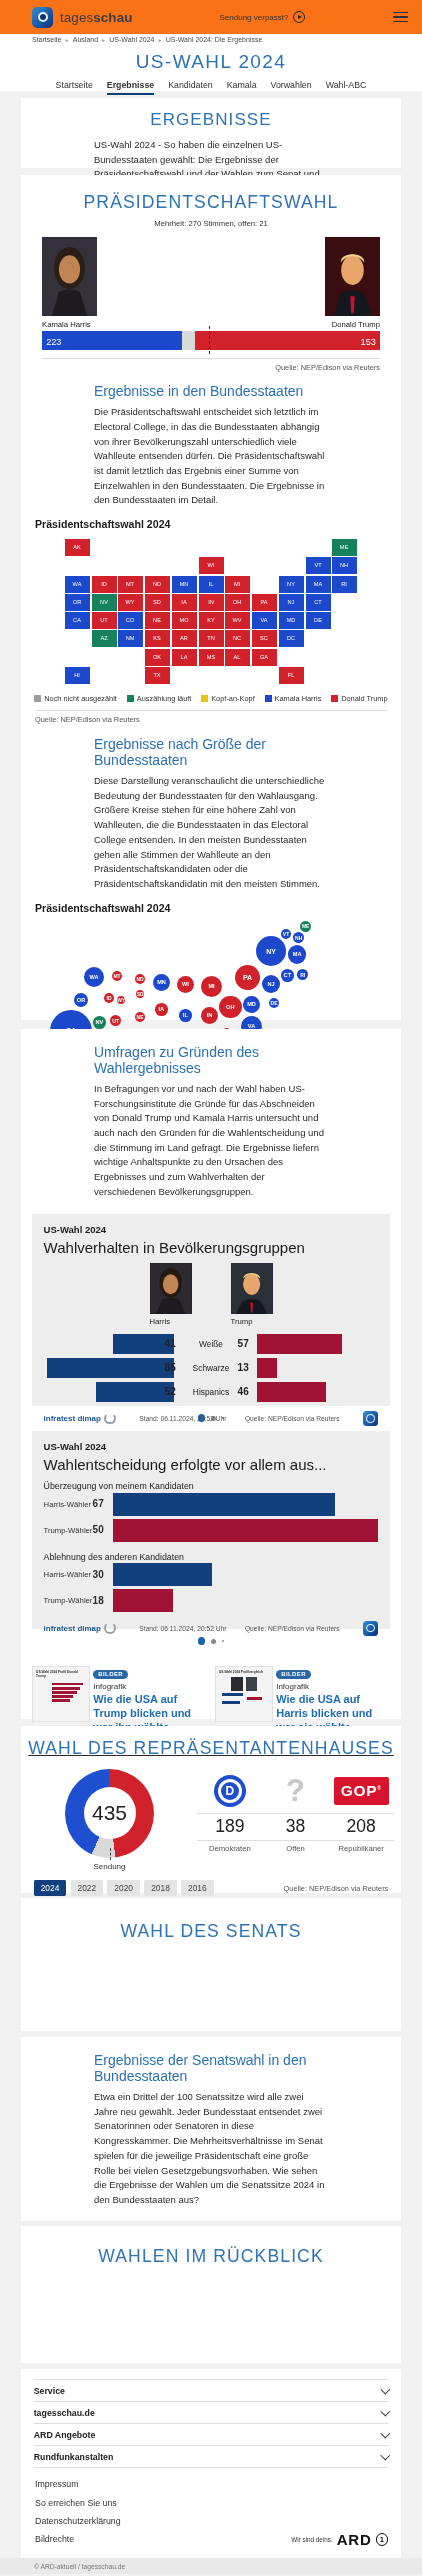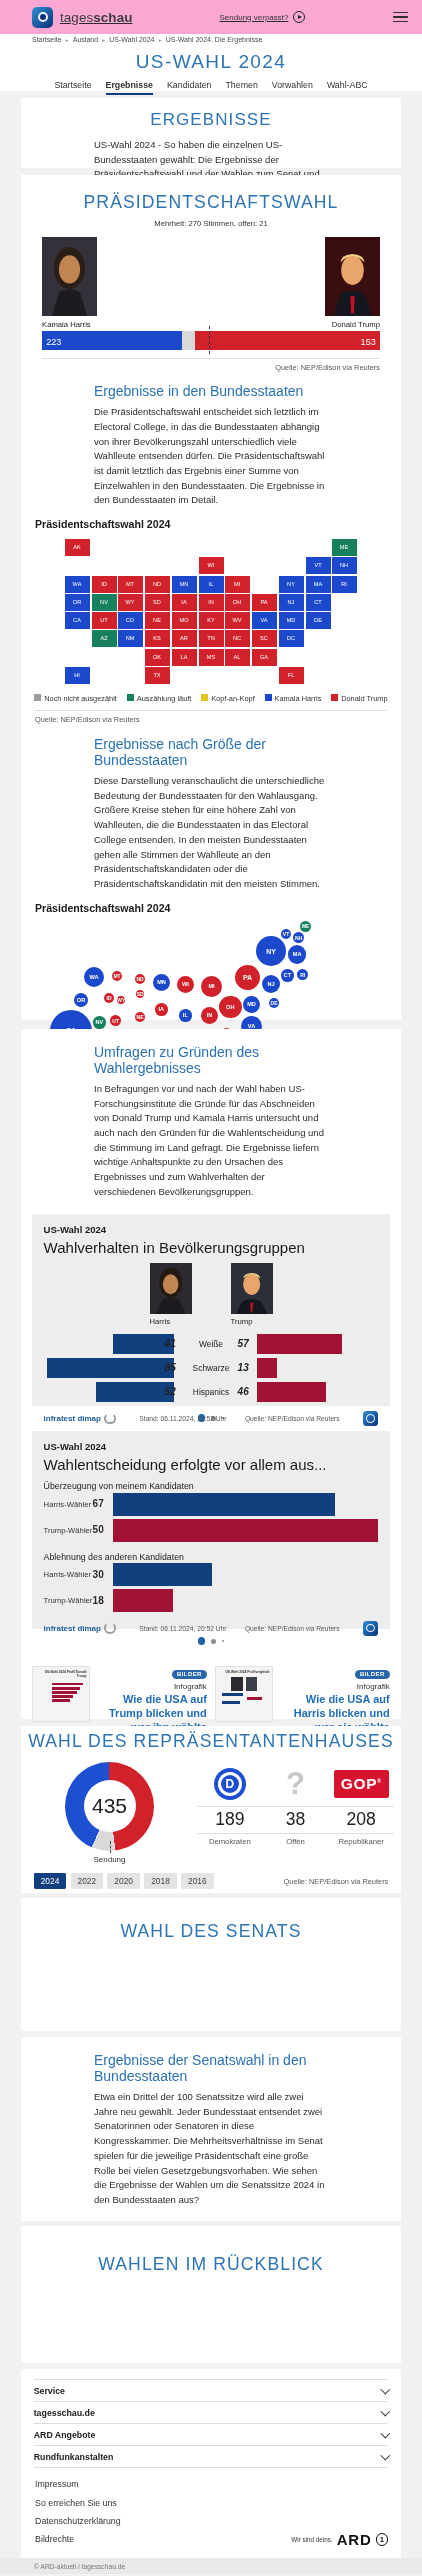--- a/index.html
+++ b/index.html
@@ -1,20 +1,20 @@
 <!DOCTYPE html>
 <html lang="de" style="font-size:11.3px"><head>
 <meta charset="utf-8">
 <style>
   html,body{margin:0;padding:0;}
   body{width:422px;background:#f1f1f2;font-family:"Liberation Sans","DejaVu Sans",sans-serif;color:#2b2b2b;}
   .page{width:422px;position:relative;}
 
   
-  .site-header{height:34px;background:#f9a8d4;display:flex;align-items:center;padding:0 14px 0 32px;box-sizing:border-box;text-decoration:underline;}
+  .site-header{height:34px;background:#f97316;display:flex;align-items:center;padding:0 14px 0 32px;box-sizing:border-box;}
   .logo-sq{width:21px;height:21px;border-radius:5px;background:linear-gradient(135deg,#2f8fd6,#0a2f7a);display:flex;align-items:center;justify-content:center;flex:0 0 auto;}
   .logo-ring{width:10px;height:10px;border:2.8px solid #eaf2fb;border-radius:50%;box-sizing:border-box;background:#0a2f7a;}
   .wordmark{font-size:13.4px;color:#3c3c3c;margin-left:7px;letter-spacing:0.1px;}
   .wordmark b{color:#3c3c3c;}
   .hdr-center{margin:0 auto;display:flex;align-items:center;gap:5px;font-size:8px;color:#333;}
   .play-circle{width:12px;height:12px;border:1.1px solid #222;border-radius:50%;display:inline-flex;align-items:center;justify-content:center;box-sizing:border-box;}
   .play-tri{width:0;height:0;border-left:4.2px solid #222;border-top:2.5px solid transparent;border-bottom:2.5px solid transparent;margin-left:0.7px;}
   .burger{width:15.5px;display:flex;flex-direction:column;gap:2.8px;cursor:pointer;}
   .burger i{display:block;height:1.8px;background:#2e2e2e;border-radius:0.7px;}
 
@@ -56,40 +56,40 @@
   .ev-num{position:absolute;top:6px;font-size:9.1px;color:#fff;}
   .ev-num.l{left:4.2px;} .ev-num.r{right:4.2px;}
   .maj-tick{position:absolute;top:109px;height:28px;border-left:1.4px dashed #333;left:calc(21px + (100% - 42px) * 0.495);}
   .pres-divider{position:absolute;top:141px;left:21px;right:21px;border-top:0.7px solid #ddd;}
   .pres-src{position:absolute;top:146px;right:21px;}
 
   .map-label{padding-left:14px;margin-top:10px;}
   .tile-map{position:relative;width:293px;height:145px;margin:8.4px auto 0 auto;}
   .tile{position:absolute;width:25px;height:17px;display:flex;align-items:center;justify-content:center;color:#fff;font-size:5.6px;cursor:pointer;}
   .legend{display:flex;justify-content:center;gap:10px;margin-top:10px;font-size:7.4px;color:#333;flex-wrap:nowrap;}
-  .legend .li{display:flex;align-items:flex-start;gap:2.8px;white-space:nowrap;}
+  .legend .li{display:flex;align-items:center;gap:2.8px;white-space:nowrap;}
   .legend .sw{width:7px;height:7px;display:inline-block;}
   .map-src-row{margin:7px 14px 0 14px;border-top:0.7px solid #ddd;padding-top:4.2px;}
 
   .bubble-map{position:relative;width:380px;height:211px;margin-top:4.2px;}
   .bubble{position:absolute;border-radius:50%;display:flex;align-items:center;justify-content:center;color:#fff;cursor:pointer;font-weight:bold;}
 
   
   .card.polls{height:690px;padding-top:15.5px;}
   .chart-card{background:#ededee;margin:0 11.3px;padding:10px 11.3px;box-sizing:border-box;position:relative;}
   .chart-kicker{font-size:9.5px;font-weight:bold;color:#1a1a1a;}
   .chart-title{font-size:15px;color:#1a1a1a;margin-top:4.2px;font-weight:400;}
   .dc-photos{display:flex;justify-content:center;gap:39px;margin-top:7px;}
   .dc-ph{width:42px;}
   .dc-ph .img{width:42px;height:51px;overflow:hidden;background:#111;}
   .dc-ph .nm{font-size:7.7px;color:#222;margin-top:3.5px;}
   .demo-rows{margin-top:5.6px;}
   .demo-row{position:relative;height:24px;}
   .demo-row .bar{position:absolute;top:2.1px;height:20px;}
-  .demo-row .num{position:absolute;top:6.3px;font-size:10px;font-weight:bold;color:#222;font-style:italic;}
+  .demo-row .num{position:absolute;top:6.3px;font-size:10px;font-weight:bold;color:#222;}
   .demo-row .lbl{position:absolute;top:7px;left:0;right:0;text-align:center;font-size:8.4px;color:#222;}
   .chart-footer{display:flex;align-items:center;margin-top:7px;font-size:6.7px;color:#555;}
   .ifd{color:#1b5a97;font-weight:bold;font-size:8px;display:flex;align-items:center;gap:3.5px;}
   .ifd .arc{width:7.7px;height:7.7px;border:2.1px solid #9aa0a6;border-top-color:transparent;border-radius:50%;display:inline-block;}
   .cf-stand{margin-left:auto;}
   .cf-src{margin-left:18.3px;}
   .ard-sq{width:15.5px;height:15.5px;border-radius:3.5px;background:linear-gradient(135deg,#2f8fd6,#0a2f7a);margin-left:auto;display:flex;align-items:center;justify-content:center;}
   .ard-sq i{width:6.3px;height:6.3px;border:1.8px solid #fff;border-radius:50%;display:block;}
   .dots{display:flex;align-items:center;justify-content:center;gap:5.6px;height:25px;}
   .dot{border-radius:50%;background:#8a8a8a;cursor:pointer;}
@@ -98,36 +98,36 @@
   .dot.d3{width:2.8px;height:2.8px;}
 
   .dec-group-label{font-size:8.8px;color:#222;margin-top:8.4px;}
   .dec-row{position:relative;height:26px;}
   .dec-row .lbl{position:absolute;left:0;top:8.4px;font-size:7.7px;color:#333;}
   .dec-row .num{position:absolute;left:49px;top:7px;font-size:10px;font-weight:bold;}
   .dec-row .bar{position:absolute;left:69px;top:1.4px;height:23px;}
 
   
   .teaser-grid{display:grid;grid-template-columns:1fr 1fr;gap:5.6px 8.4px;margin:12.7px 11.3px 0 11.3px;}
-  .teaser{display:flex;gap:3px;cursor:pointer;text-align:right;}
+  .teaser{display:flex;gap:3px;cursor:pointer;}
   .thumb{width:58px;height:56px;background:#f4f4f4;border:0.7px solid #e2e2e2;flex:0 0 auto;padding:2.8px;box-sizing:border-box;font-size:3.2px;color:#333;overflow:hidden;position:relative;}
   .thumb .cap{font-weight:bold;line-height:1.3;}
   .mini-bars{margin-top:4.2px;}
   .mini-bars div{height:2.8px;margin:1.4px 0 1.4px 15.5px;background:#a01335;}
   .mini-photos{display:flex;gap:2.8px;justify-content:center;margin-top:2.8px;}
   .mini-photos i{width:11.3px;height:14px;display:block;}
   .pair-bars{margin-top:2.1px;}
   .pair-bars div{height:2.8px;margin:1.4px 2.8px;}
   .tz-text{min-width:0;}
   .badge{display:inline-block;background:#2a67a8;color:#fff;font-size:6px;font-weight:bold;padding:1.4px 5px;border-radius:5.6px;letter-spacing:0.4px;}
   .tz-kicker{font-size:8px;color:#333;margin-top:3.5px;}
   .tz-title{font-size:11px;line-height:1.25;color:#1f6cb8;font-weight:bold;margin-top:2.1px;}
 
   
-  .card.house{height:167px;padding-top:5px;}
+  .card.house{height:167px;padding-top:12px;text-decoration:underline;}
   .house-row{position:relative;height:106px;margin-top:10px;}
   .donut{position:absolute;left:44px;top:0;width:89px;height:89px;border-radius:50%;}
   .donut .hole{position:absolute;left:50%;top:50%;width:52px;height:52px;margin:-26px 0 0 -26px;background:#fff;border-radius:50%;display:flex;align-items:center;justify-content:center;font-size:21px;color:#222;}
   .donut .tick{position:absolute;left:50%;bottom:-2.8px;height:12.7px;border-left:1.4px dashed #444;}
   .donut-label{position:absolute;left:44px;top:93px;width:89px;text-align:center;font-size:8px;color:#333;}
   .stats{position:absolute;left:176px;right:7px;top:0;}
   .stats .logos{display:flex;height:44px;align-items:center;}
   .stats .cell{flex:1;text-align:center;}
   .d-logo{width:32px;height:32px;border-radius:50%;background:#1d4fd0;display:inline-flex;align-items:center;justify-content:center;}
   .d-logo .in{width:24px;height:24px;border-radius:50%;background:#fff;display:flex;align-items:center;justify-content:center;}
@@ -140,21 +140,21 @@
   .stats .labels{display:flex;margin-top:2.8px;}
   .stats .labels .cell{font-size:7.7px;color:#555;}
   .house-bottom{position:relative;height:21px;margin:5.6px 12.7px 0 12.7px;}
   .years{position:absolute;left:0;top:0;display:flex;gap:4.2px;}
   .year{font-size:8.4px;padding:2.8px 7px;background:#e4e4e4;color:#444;border-radius:1.4px;cursor:pointer;}
   .year.active{background:#12407e;color:#fff;}
   .house-src{position:absolute;right:0;top:4.2px;}
 
   .card.senate{height:133px;padding-top:22.5px;}
   .card.senres{height:184px;padding-top:15.5px;}
-  .card.review{height:137px;padding-top:28px;}
+  .card.review{height:137px;padding-top:20px;}
 
   
   .card.footer{height:189px;padding:10px 12.7px 0 12.7px;}
   .acc{border-top:0.7px solid #ddd;}
   .acc-row{display:flex;align-items:center;height:21px;border-bottom:0.7px solid #ddd;cursor:pointer;}
   .acc-row b{font-size:8.8px;color:#222;}
   .chev{margin-left:auto;width:5.6px;height:5.6px;border-right:1.4px solid #333;border-bottom:1.4px solid #333;transform:rotate(45deg);margin-top:-2.8px;}
   .flinks{margin-top:7px;}
   .flink{font-size:8.8px;color:#333;height:18.3px;display:flex;align-items:center;padding-left:1.4px;cursor:pointer;}
   .ard-brand{position:absolute;right:12.7px;bottom:10px;display:flex;align-items:center;gap:4.2px;}
@@ -195,21 +195,21 @@
       <span class="sep" data-interactable="false">▸</span>
     <span data-interactable="false">US-Wahl 2024: Die Ergebnisse</span>
   </div>
 
   <div class="title-block" data-interactable="false">
     <div class="page-title" data-interactable="false">US-WAHL 2024</div>
     <div class="tabs" data-interactable="false">
       <span class="tab" data-interactable="true">Startseite</span>
       <span class="tab active" data-interactable="true">Ergebnisse</span>
       <span class="tab" data-interactable="true">Kandidaten</span>
-      <span class="tab" data-interactable="true">Themen</span>
+      <span class="tab" data-interactable="true">Kamala</span>
       <span class="tab" data-interactable="true">Vorwahlen</span>
       <span class="tab" data-interactable="true">Wahl-ABC</span>
     </div>
   </div>
 
   <div class="gap10"></div>
 
   <div class="card intro" data-interactable="false">
     <div class="sec-title" data-interactable="false" style="font-size:17px;">ERGEBNISSE</div>
     <div class="col body-text" data-interactable="false">US-Wahl 2024 - So haben die einzelnen US-Bundesstaaten gewählt: Die Ergebnisse der Präsidentschaftswahl und der Wahlen zum Senat und Repräsentantenhaus in interaktiven Grafiken.</div>

